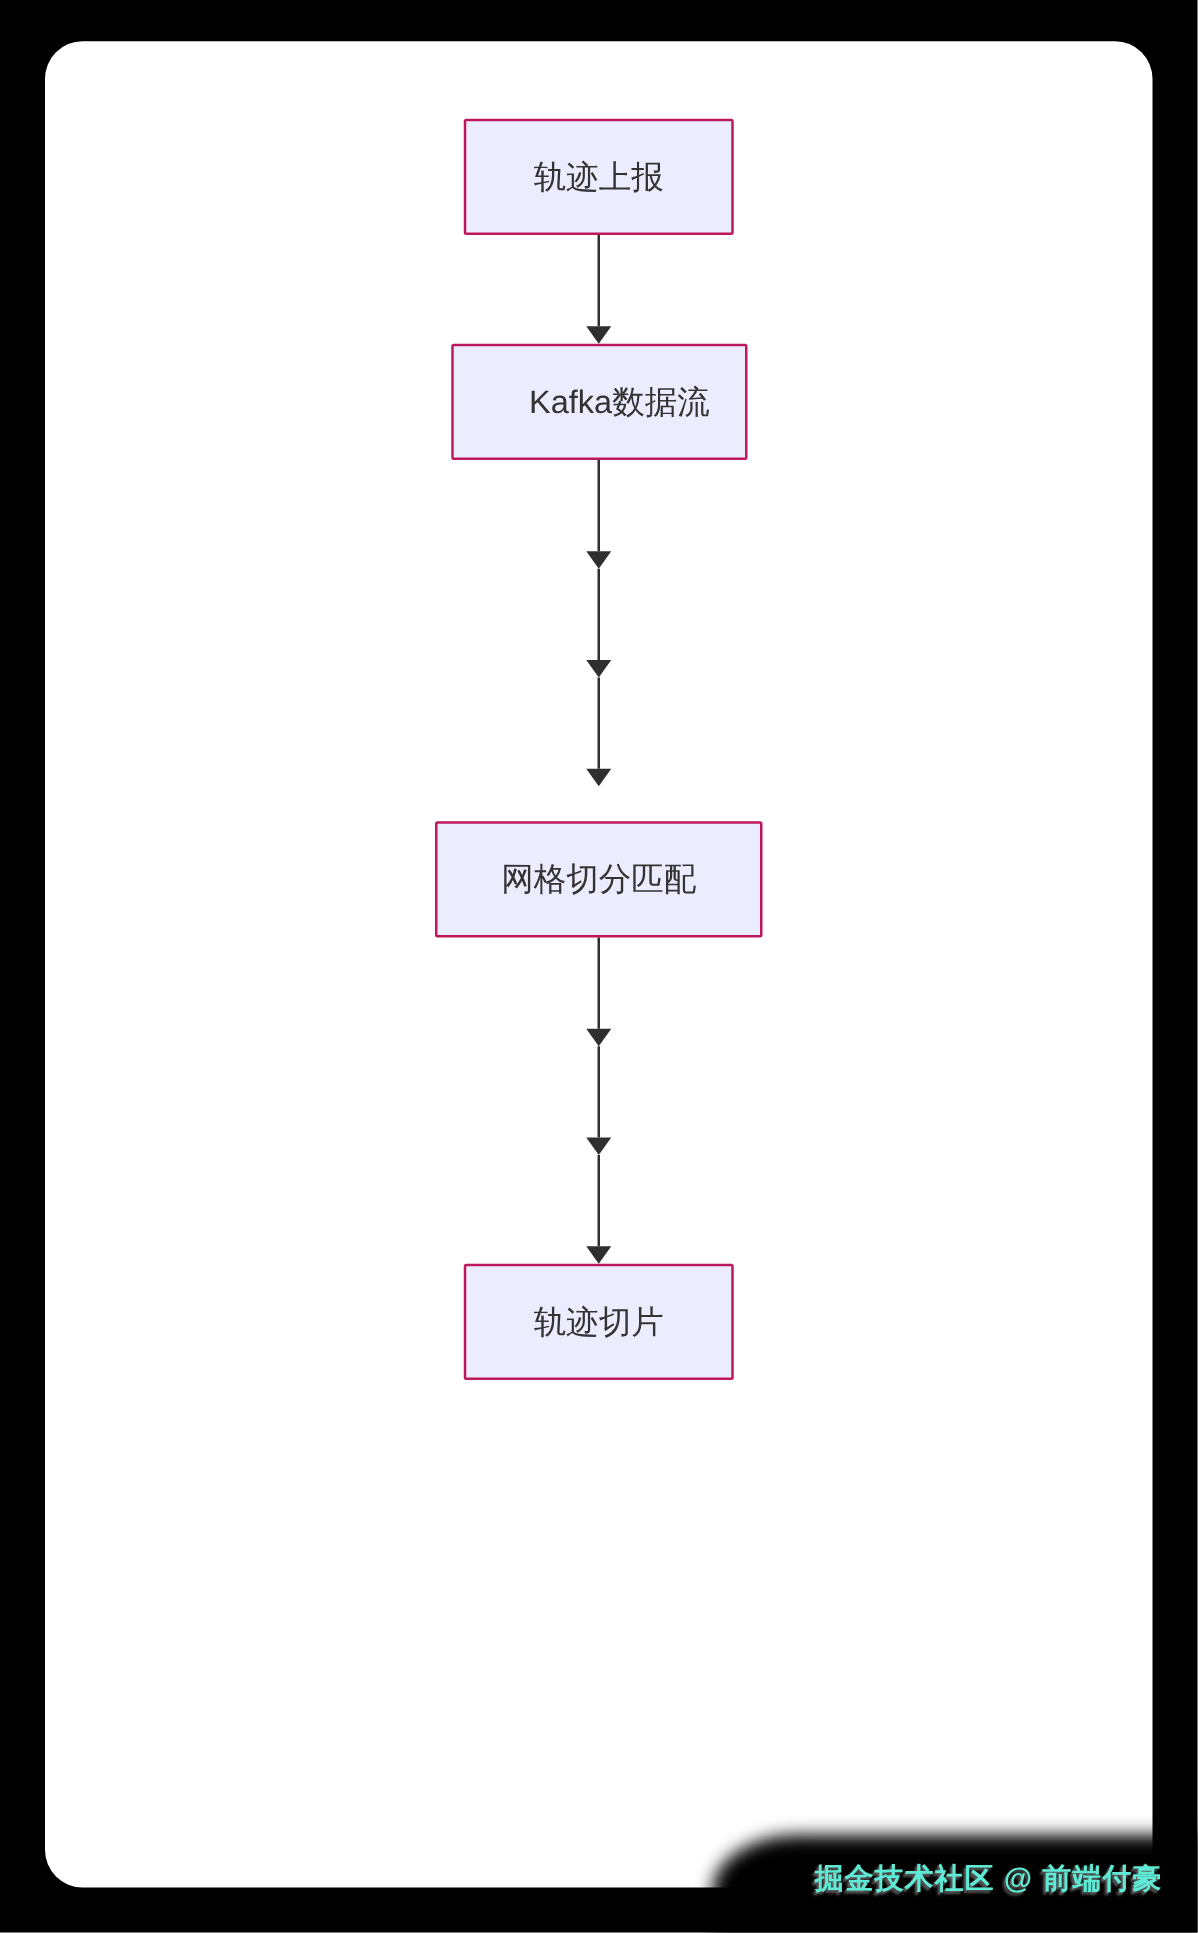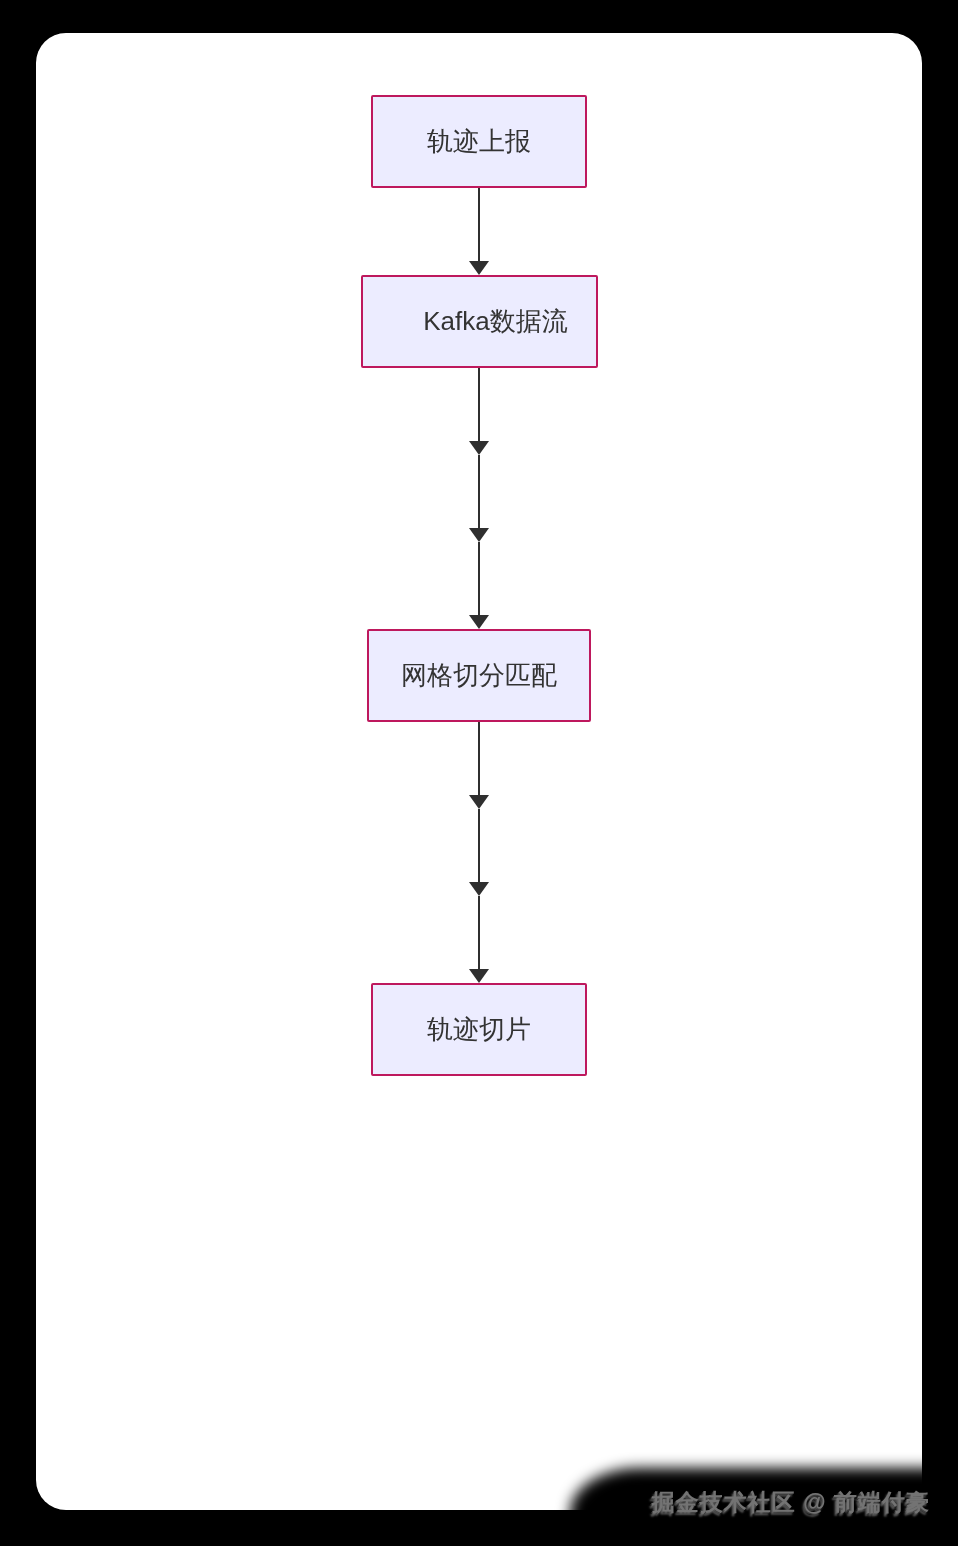--- a/index.html
+++ b/index.html
@@ -42,21 +42,21 @@
     border: 2px solid #be185d;
     border-radius: 2px;
     color: #333333;
     font-size: 26px;
     text-align: center;
     flex-shrink: 0;
   }
   .w-216 { width: 216px; }
   .w-256 { width: 237px; padding-left: 33px; }
   .w-206 { width: 206px; }
-  .w-270 { width: 224px; }
+  .w-270 { width: 262px; margin-top: 28px; }
   .arrow {
     height: 87px;
     display: flex;
     flex-direction: column;
     align-items: center;
     flex-shrink: 0;
   }
   .arrow .line {
     width: 2px;
     flex: 1;
@@ -76,21 +76,21 @@
     width: 400px;
     height: 92px;
     background: #000000;
     border-top-left-radius: 70px 45px;
     filter: blur(7px);
   }
   .watermark {
     position: absolute;
     right: 28px;
     bottom: 28px;
-    color: #737373;
+    color: #5eead4;
     font-size: 23px;
     font-weight: bold;
     letter-spacing: 1px;
     white-space: nowrap;
     text-shadow: -2px 3px 2px rgba(120,120,120,0.75), -1px 1px 0 rgba(60,60,60,0.9);
   }
 </style>
 </head>
 <body>
 

